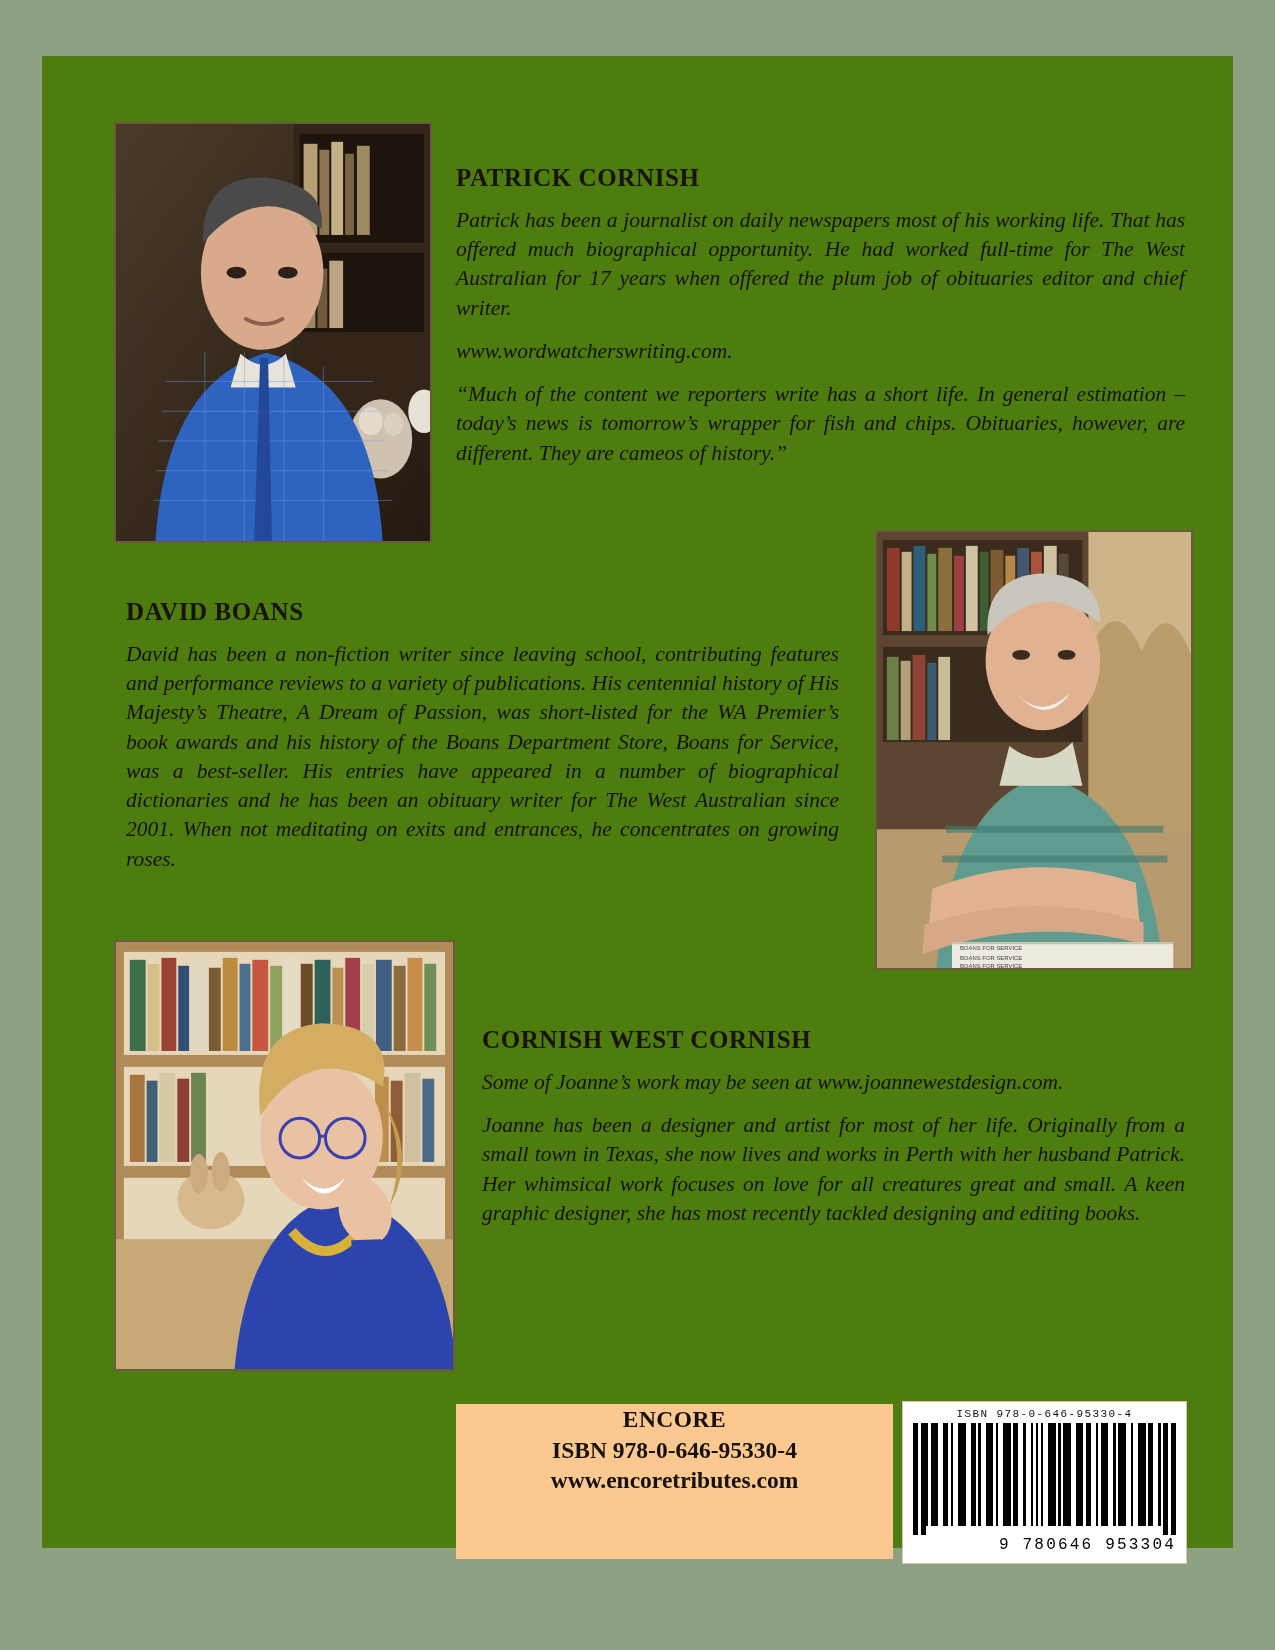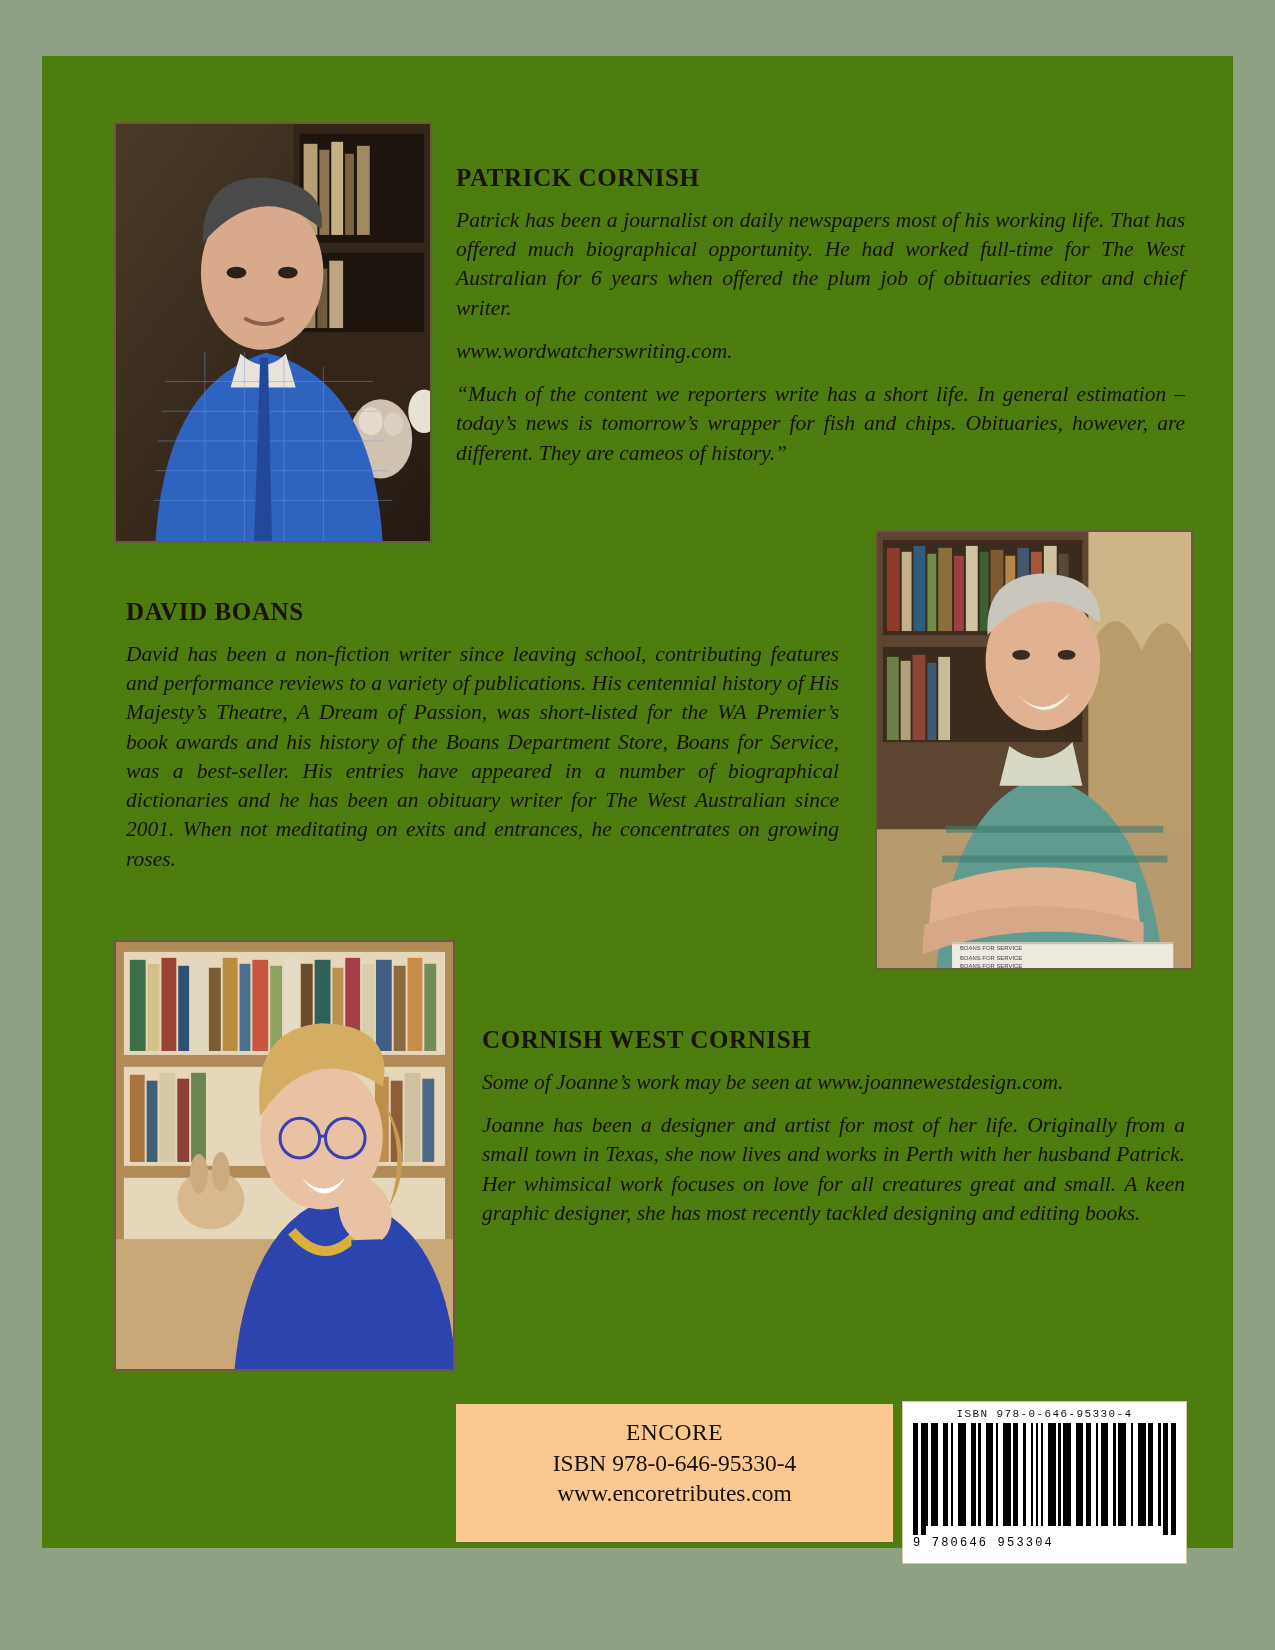--- a/index.html
+++ b/index.html
@@ -83,25 +83,26 @@
     top: 970px;
     width: 703px;
   }
 
   
   #imprint {
     position: absolute;
     left: 414px;
     top: 1348px;
     width: 437px;
-    height: 138px;
+    height: 155px;
     background: #fbc98f;
     text-align: center;
-    padding-top: 13px;
-    box-sizing: border-box;
+    padding-top: 0;
+    box-sizing: border-box;
+    font-weight: bold;
   }
   #imprint .line {
     font-family: "Liberation Serif", serif;
     font-size: 23.5px;
     line-height: 1.30;
     color: #15100a;
   }
   #imprint .line.imprint-name { letter-spacing: 0.5px; }
 
   
@@ -132,24 +133,24 @@
   }
   #barcode-bars .bar {
     position: absolute;
     top: 0;
     background: #000;
     height: 100%;
   }
   #barcode-bars .bar.short { height: 92%; }
   #barcode-digits {
     font-family: "Liberation Mono", monospace;
-    font-size: 12px;
+    font-size: 16px;
     letter-spacing: 2.2px;
     color: #000;
-    text-align: left;
+    text-align: right;
     margin-top: 1px;
   }
 </style>
 </head>
 <body>
 
 <div class="page">
   <div class="cover">
 
     <div class="photo" id="photo-patrick">
@@ -196,21 +197,21 @@
           <line x1="130" y1="230" x2="130" y2="421"></line>
           <line x1="170" y1="235" x2="170" y2="421"></line>
           <line x1="210" y1="245" x2="210" y2="421"></line>
         </g>
         <path d="M146 236 l-6 185 l18 0 l-4 -185 z" fill="#23489a"></path>
       </svg>
     </div>
 
     <div id="block-patrick">
       <h2 class="name">PATRICK CORNISH</h2>
-      <p class="bio">Patrick has been a journalist on daily newspapers most of his working life. That has offered much biographical opportunity. He had worked full-time for The West Australian for 6 years when offered the plum job of obituaries editor and chief writer.</p>
+      <p class="bio">Patrick has been a journalist on daily newspapers most of his working life. That has offered much biographical opportunity. He had worked full-time for The West Australian for 17 years when offered the plum job of obituaries editor and chief writer.</p>
       <p class="bio">www.wordwatcherswriting.com.</p>
       <p class="bio">“Much of the content we reporters write has a short life. In general estimation – today’s news is tomorrow’s wrapper for fish and chips. Obituaries, however, are different. They are cameos of history.”</p>
     </div>
 
     <div class="photo" id="photo-david">
       <svg viewBox="0 0 318 440" preserveAspectRatio="none">
         <rect width="318" height="440" fill="#b79a6e"></rect>
 
         <rect x="214" y="0" width="104" height="300" fill="#cdb489"></rect>
         <path d="M214 120 q28 -60 54 0 q26 -58 50 4 l0 180 l-104 0z" fill="#b99c6a"></path>

